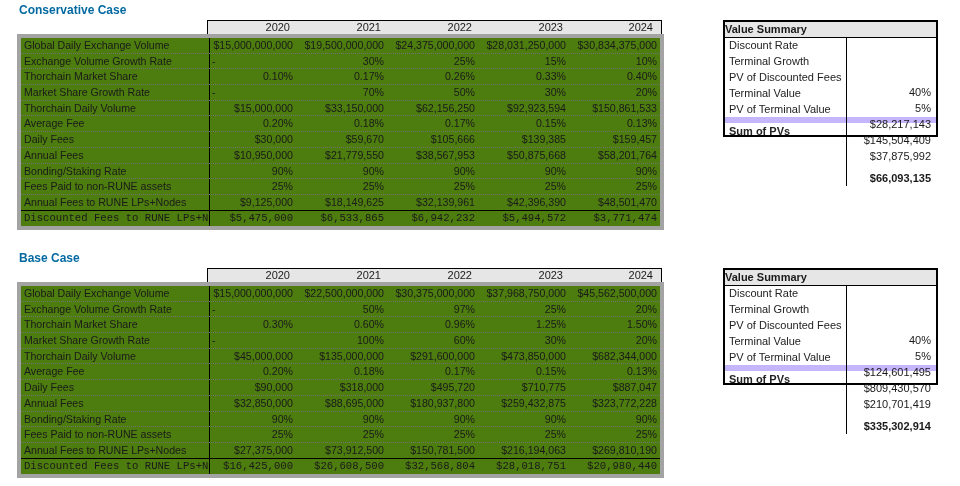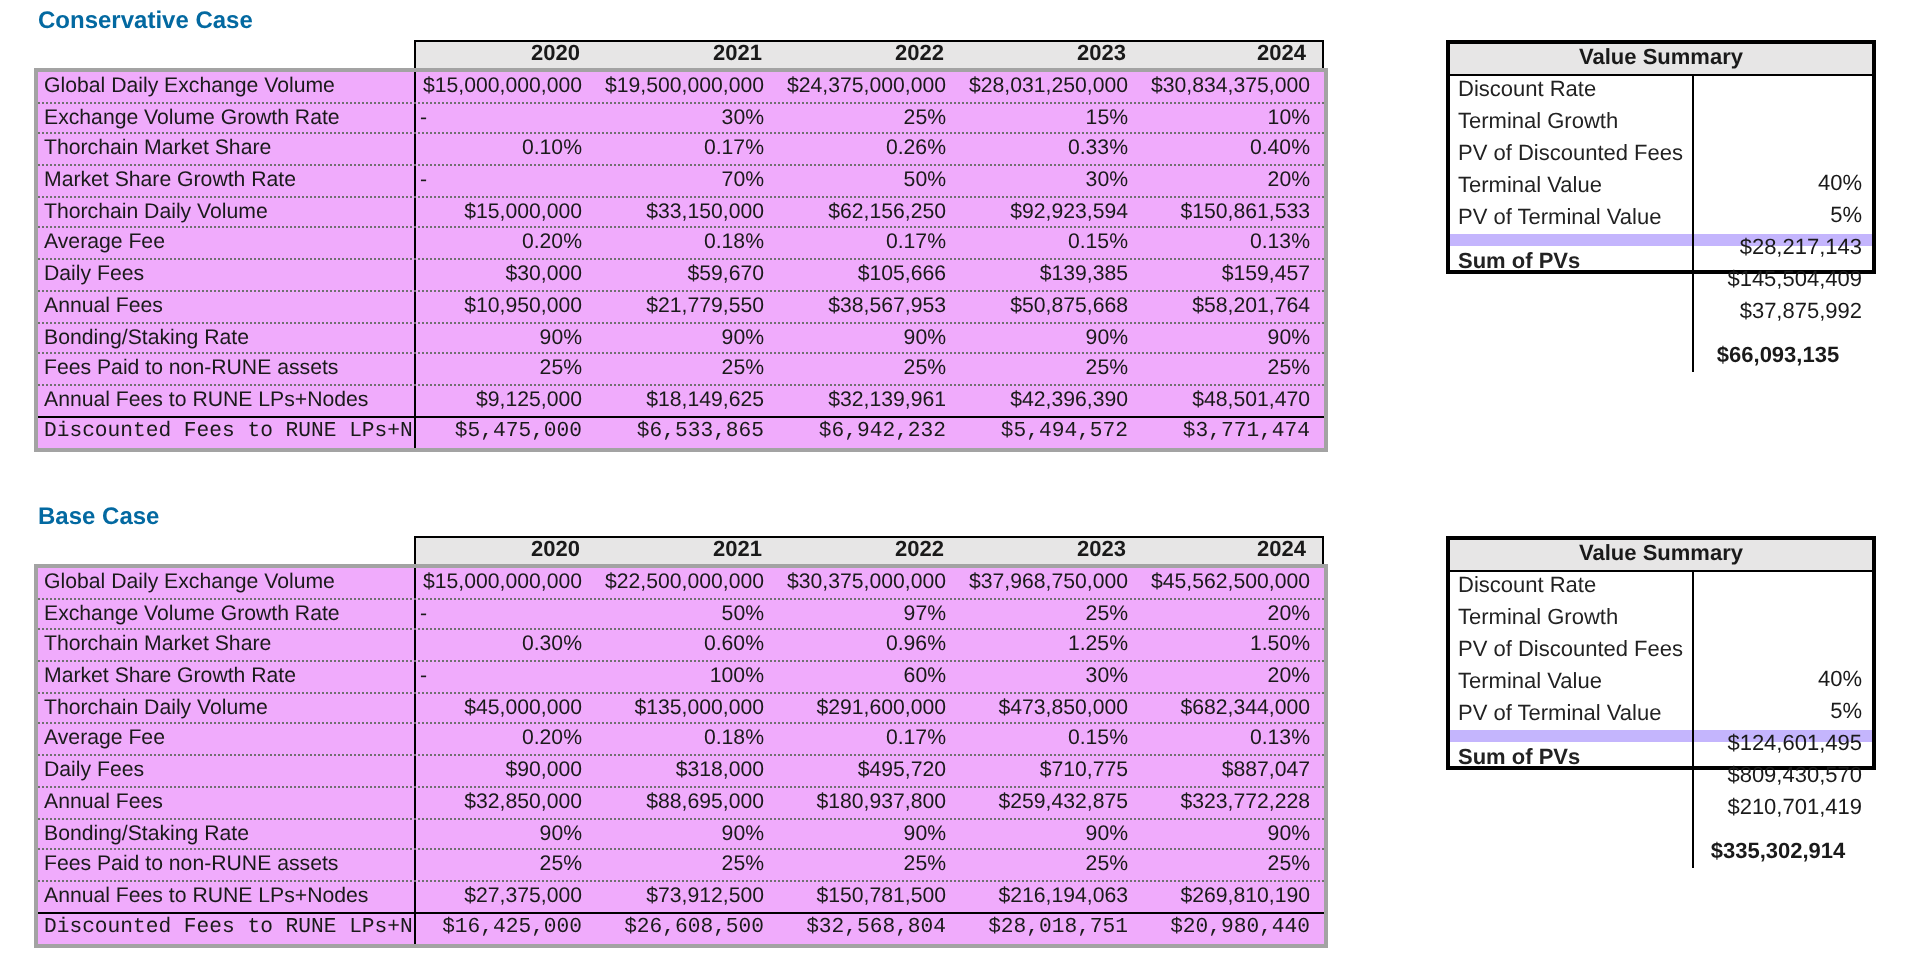--- a/index.html
+++ b/index.html
@@ -15,26 +15,26 @@
     position:absolute; left:19px; top:0; font-size:12px; font-weight:bold; color:#0369a1;
     white-space:nowrap;
     text-align:right;
   }
   .tbl { position:absolute; left:17px; top:17px; width:648px; }
   .hdr {
     display:grid; grid-template-columns:190px repeat(5,91px); height:14px;
   }
   .hcell { font-size:11px; line-height:13px; }
   .hcell.year {
-    background:#e7e6e6; font-weight:bold; text-align:right; padding-right:8px;
+    background:#e7e6e6; font-weight:normal; text-align:right; padding-right:8px;
     border-top:1px solid #000; white-space:nowrap;
   }
   .hcell.year.first { border-left:1px solid #000; }
   .hcell.year.last  { border-right:1px solid #000; }
-  .tbody { border:2px solid #a3a3a3; width:647px; background:#f0abfc; }
+  .tbody { border:4px solid #a3a3a3; width:647px; background:#4d7c0f; }
   .trow {
     display:grid; grid-template-columns:189px repeat(5,91px); height:15.7px;
     border-bottom:1px dotted #707070;
   }
   .trow.solid-bottom { border-bottom:1px solid #000; }
   .trow:last-child { border-bottom:none;font-family:Liberation Mono, monospace; }
   .lcell {
     font-size:10.6px; line-height:14.5px; padding-left:3px; white-space:nowrap;
     overflow:hidden; border-right:1px solid #000;
   }
@@ -42,38 +42,38 @@
     font-size:10.6px; line-height:14.5px; text-align:right; padding-right:8px;
     white-space:nowrap; overflow:hidden;
   }
   .vcell.dash { text-align:left; padding-left:2px; }
   .summary {
     position:absolute; left:723px; top:17px; width:215px;
     border:2px solid #000; background:#fff;
   }
   .sum-title {
     height:16px; line-height:15px; background:#e7e6e6; font-weight:bold;
-    text-align:center; font-size:11px; border-bottom:1px solid #000;
+    font-size:11px; border-bottom:1px solid #000;
   }
   .srow { display:grid; grid-template-columns:122px 1fr; height:15.9px; }
   .slabel {
     font-size:11px; line-height:15.5px; padding-left:4px; white-space:nowrap;
     overflow:hidden; border-right:1px solid #000; color:#222;
   }
   .svalue {
     font-size:11px; line-height:15.5px; text-align:right; padding-right:5px;
     white-space:nowrap;
     margin-top:47px;
   }
   .sum-total {
     display:grid; grid-template-columns:122px 1fr; height:18px;
     border-top:6px solid #c4b5fd; font-weight:bold;
   }
   .sum-total .slabel { line-height:16px; }
-  .sum-total .svalue { line-height:16px;text-align:center; }
+  .sum-total .svalue { line-height:16px; }
 </style>
 </head>
 <body>
 
 <div id="app">
 
   <section class="case case1">
     <div class="title">Conservative Case</div>
     <div class="tbl">
       <div class="hdr">

